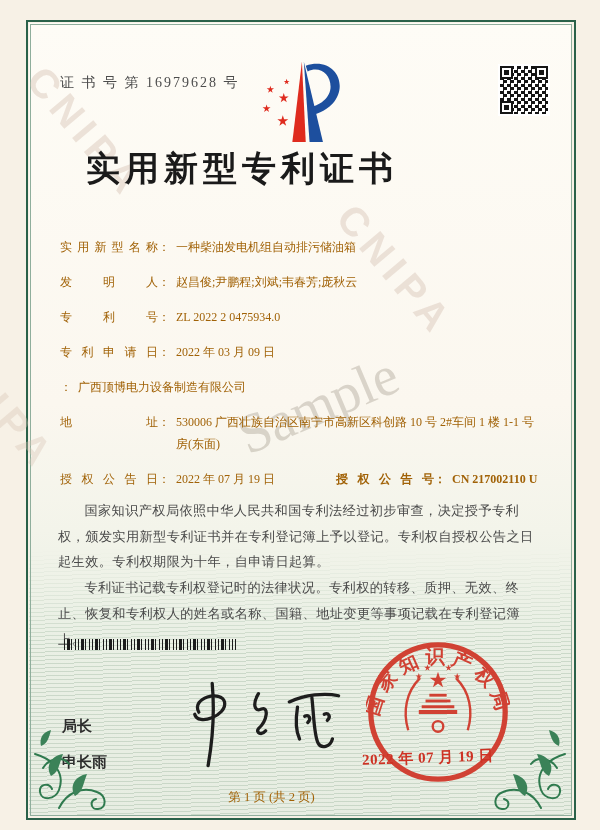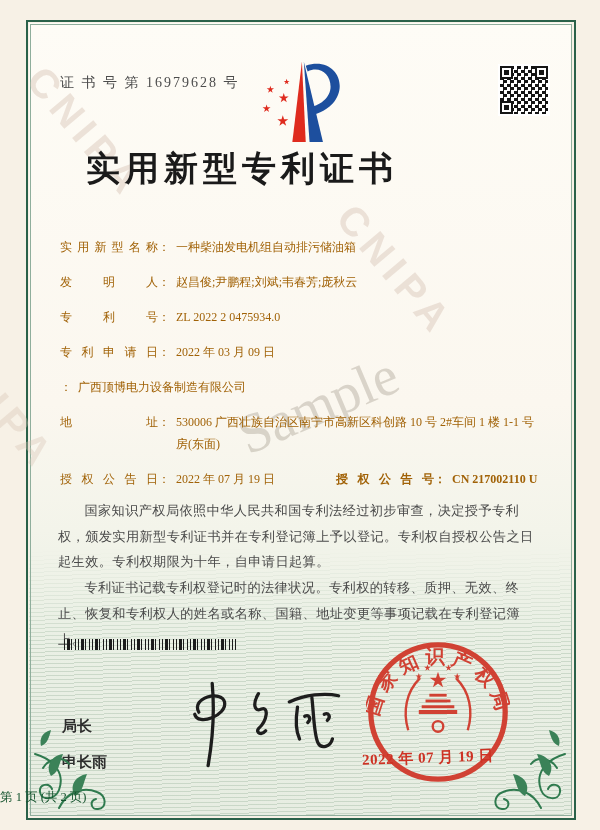--- a/index.html
+++ b/index.html
@@ -50,21 +50,21 @@
   
   .barcode{position:absolute;left:64px;top:639px;width:172px;height:11px;
       background:repeating-linear-gradient(90deg,#1c1c1c 0 1px,transparent 1px 3px,#1c1c1c 3px 6px,transparent 6px 7px,#1c1c1c 7px 8px,transparent 8px 11px,#1c1c1c 11px 12px,transparent 12px 14px);}
   
   .director{position:absolute;left:62px;top:708px;font-family:"Liberation Sans","DejaVu Sans",sans-serif;
       font-weight:bold;font-size:15px;color:#2e2e2e;line-height:36px;}
   .signature{position:absolute;left:168px;top:676px;width:185px;height:95px;}
   .seal{position:absolute;left:366px;top:640px;width:144px;height:144px;opacity:.93;}
   .seal-date{position:absolute;left:362px;top:748px;width:160px;font-size:15px;font-weight:bold;
       color:#ce3224;letter-spacing:.5px;transform:rotate(-2deg);white-space:nowrap;}
-  .page-info{position:absolute;left:0;top:789px;width:543px;font-size:12.5px;color:#14532d;}
+  .page-info{position:absolute;left:0;top:789px;width:543px;text-align:center;font-size:12.5px;color:#a16207;}
   .flourish{position:absolute;width:92px;height:110px;}
   .flourish.bl{left:31px;top:702px;}
   .flourish.br{left:477px;top:702px;transform:scaleX(-1);}
 </style>
 </head>
 <body>
 
 <div id="stage">
 
   <div class="paper"></div>

